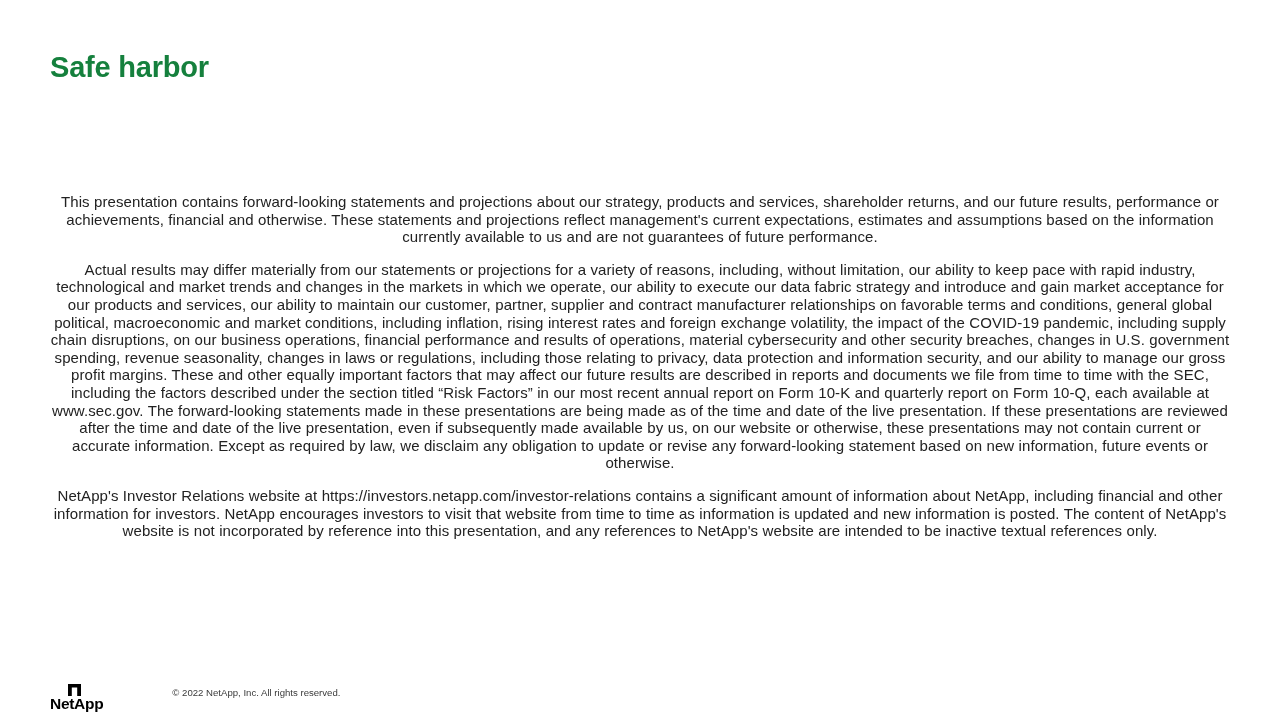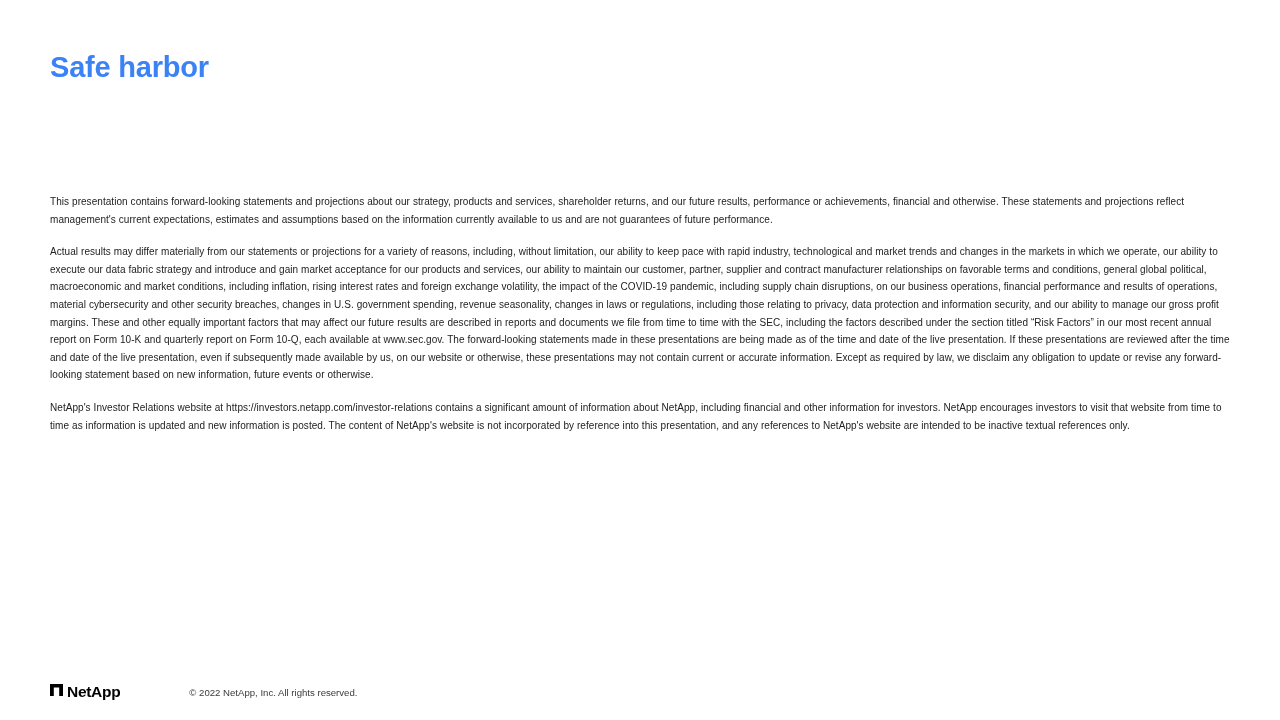--- a/index.html
+++ b/index.html
@@ -23,41 +23,41 @@
     box-sizing: border-box;
   }
 
   
   .slide-title {
     position: absolute;
     left: 50px;
     top: 50px;
     font-size: 29px;
     font-weight: bold;
-    color: #3b82f6;
+    color: #15803d;
     letter-spacing: -0.2px;
     line-height: 1.2;
     margin: 0;
     white-space: nowrap;
   }
 
   
   .body-block {
     position: absolute;
     left: 50px;
     top: 193px;
     width: 1180px;
   }
 
   .para {
-    font-size: 10px;
+    font-size: 15px;
     line-height: 17.6px;
     color: #222222;
     margin: 0 0 15px 0;
-    text-align: left;
+    text-align: center;
     letter-spacing: 0.005em;
     word-spacing: 0.01em;
   }
 
   .para:last-child {
     margin-bottom: 0;
   }
 
   .para-narrow {
     width: 1180px;
@@ -68,22 +68,23 @@
     position: absolute;
     left: 50px;
     bottom: 18px;
     display: flex;
     align-items: center;
     height: 18px;
   }
 
   .logo {
     display: flex;
-    align-items: flex-start;
+    align-items: center;
     height: 18px;
+    flex-direction: column;
   }
 
   .logo-mark {
     display: inline-block;
     width: 13px;
     height: 12px;
     margin-right: 4px;
     position: relative;
   }
 

